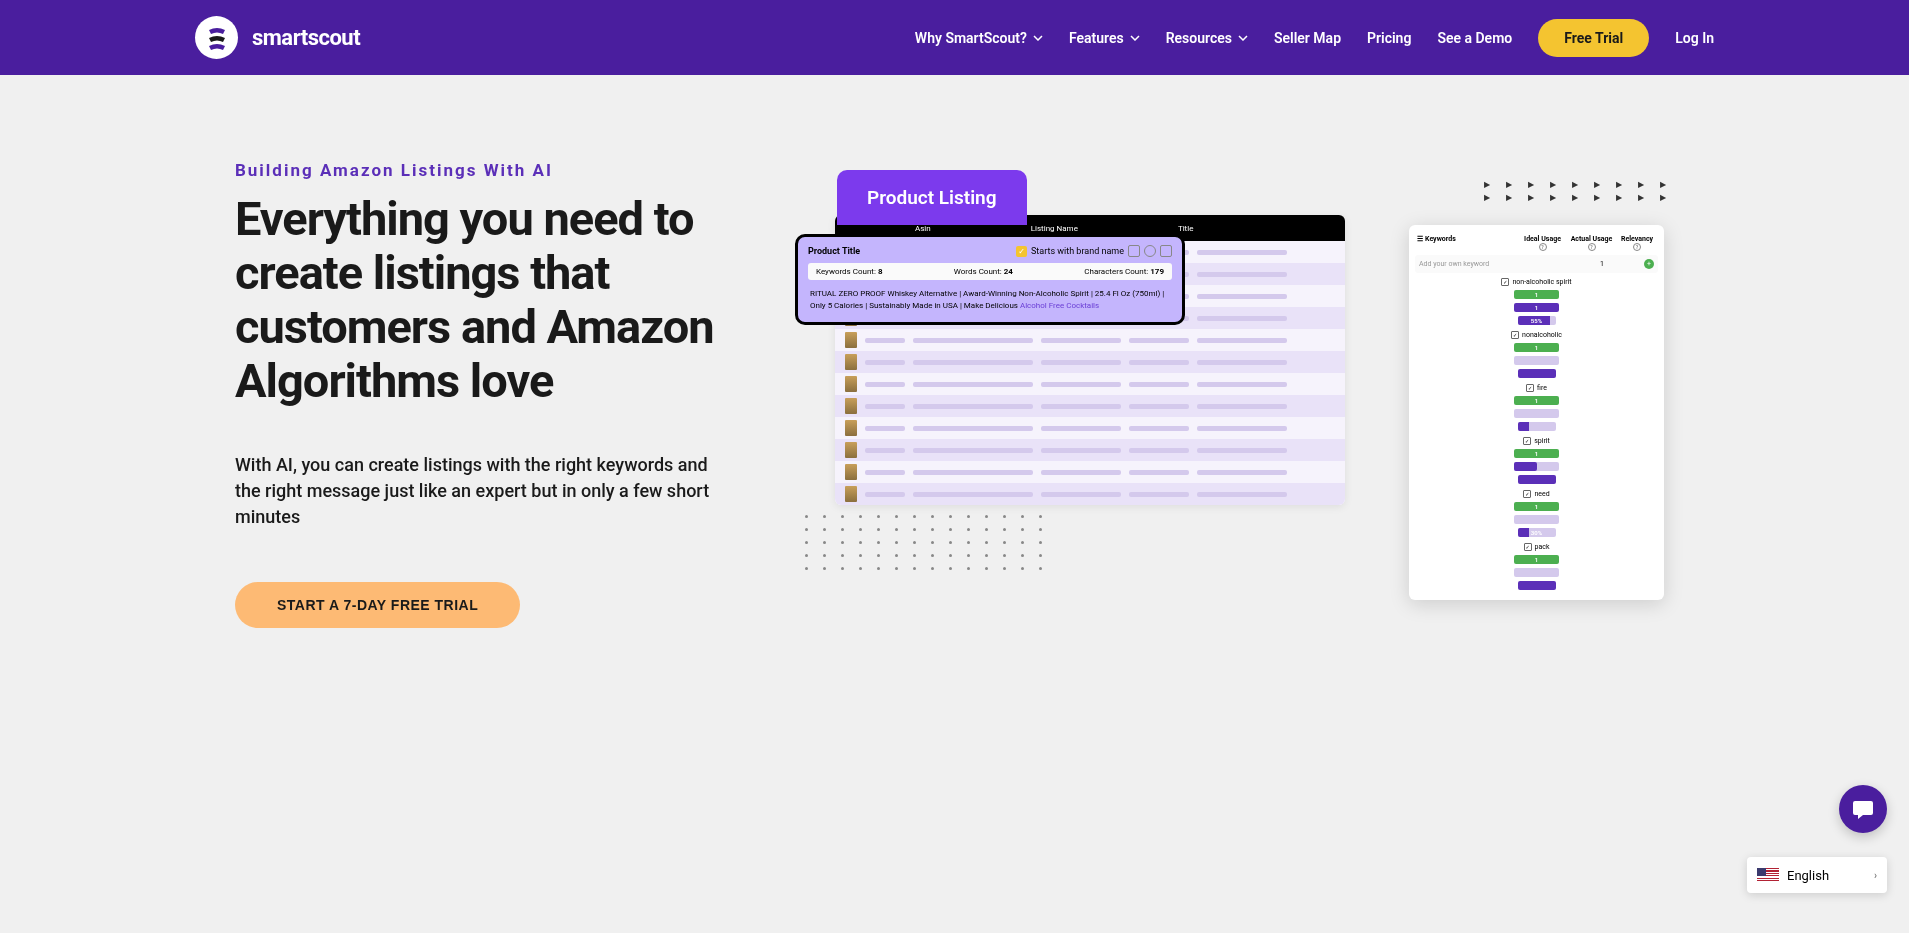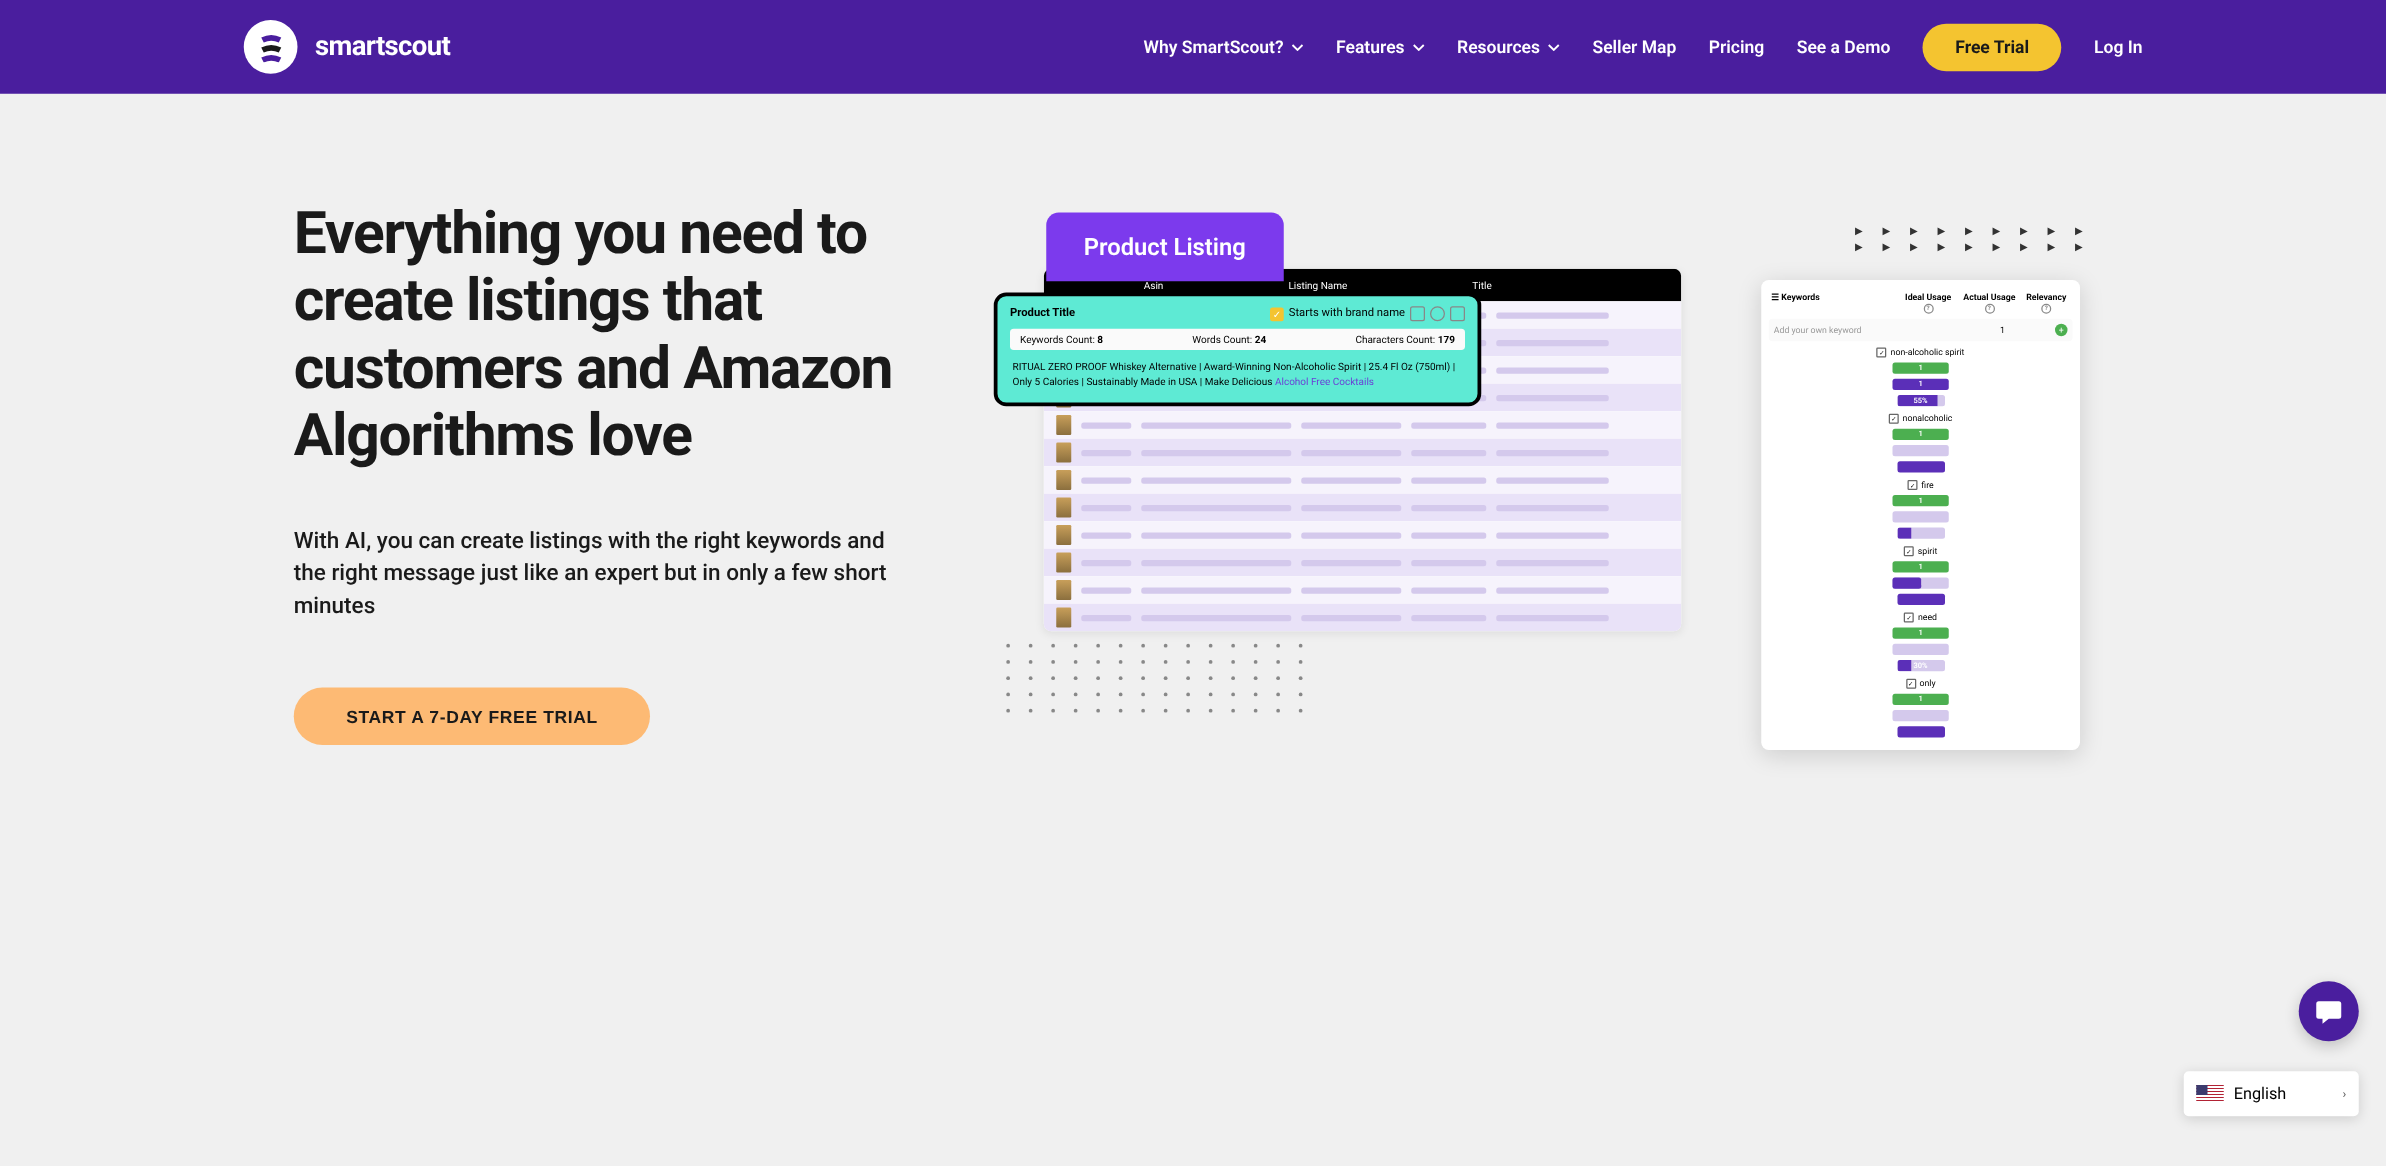--- a/index.html
+++ b/index.html
@@ -187,21 +187,21 @@
   background: linear-gradient(#c89f5a, #8b6f3e);
   border-radius: 1px;
 }
 .bg-bar { height: 5px; background: #d4c9ec; border-radius: 2px; }
 
 .product-card {
   position: absolute;
   left: 0;
   top: 74px;
   width: 390px;
-  background: #5eead4;
+  background: #c4b5fd;
   border: 3px solid #000;
   border-radius: 10px;
   z-index: 4;
   padding: 8px 10px;
 }
 .pc-head {
   display: flex;
   justify-content: space-between;
   align-items: center;
   font-size: 9px;
@@ -437,20 +437,21 @@
       </div>
     <div class="btn-trial"><span>Free Trial</span></div>
     <div class="nav-item">
         <span>Log In</span>
       </div>
   </nav>
 </header>
 
 <main class="main">
   <div class="left-col">
+    <div class="eyebrow">Building Amazon Listings With AI</div>
     <h1 class="headline">Everything you need to create listings that customers and Amazon Algorithms love</h1>
     <p class="subhead">With AI, you can create listings with the right keywords and the right message just like an expert but in only a few short minutes</p>
     <button class="btn-cta">START A 7-DAY FREE TRIAL</button>
   </div>
 
   <div class="right-col">
     <div class="triangles">
         <span>▶</span>
         <span>▶</span>
         <span>▶</span>
@@ -736,21 +737,21 @@
             </div>
             <div class="bar-cell bar-green">1</div>
             <div class="bar-cell bar-purple-light" style="background:#d4c9ec"></div>
             <div class="bar-cell bar-rel partial p30">
               <span style="position:relative;z-index:1">30%</span>
             </div>
           </div>
           <div class="kw-row">
             <div>
               <span class="kw-cb">✓</span>
-              <span>only</span>
+              <span>pack</span>
             </div>
             <div class="bar-cell bar-green">1</div>
             <div class="bar-cell bar-purple-light" style="background:#d4c9ec"></div>
             <div class="bar-cell bar-rel">
               <span style="position:relative;z-index:1"></span>
             </div>
           </div>
         </div>
     </div>
   </div>

